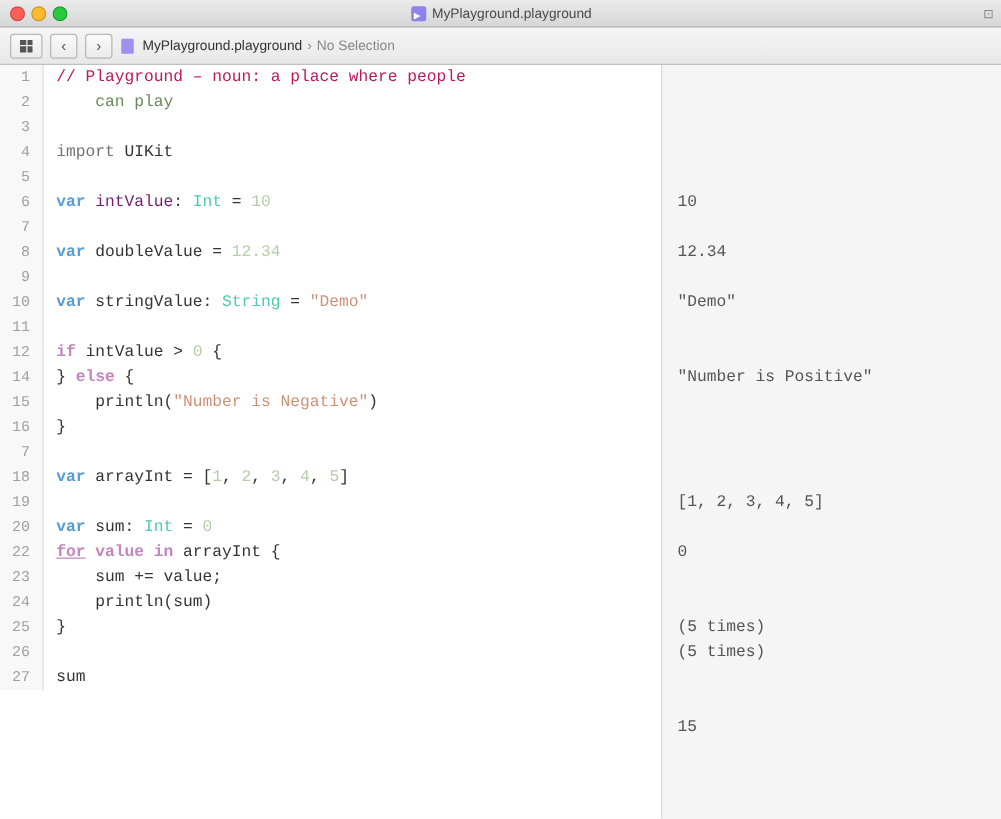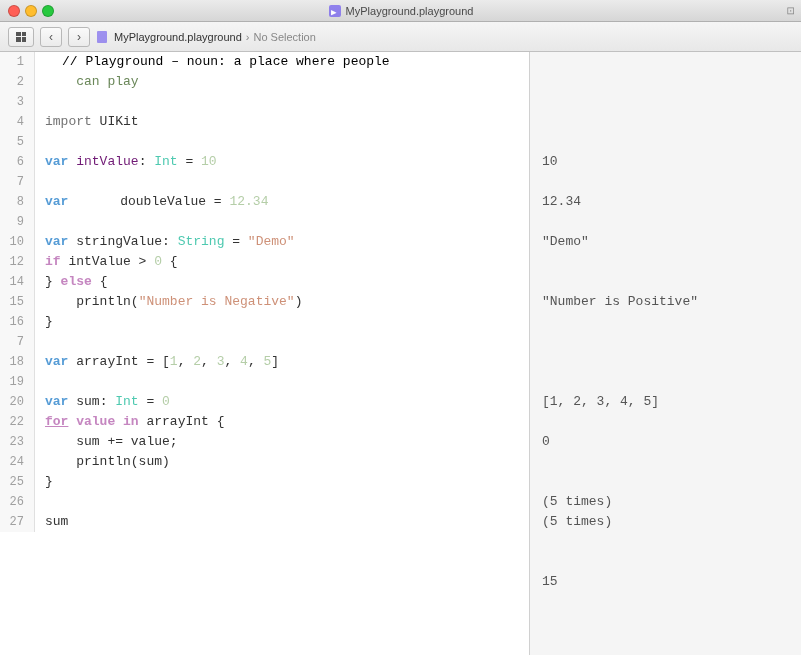--- a/index.html
+++ b/index.html
@@ -230,21 +230,21 @@
     <span class="breadcrumb-separator">›</span>
     <span class="breadcrumb-current">No Selection</span>
   </div>
 </div>
 
 <div class="editor-container">
 
   <div class="code-area" id="code-area">
       <div class="code-line">
         <div class="line-number">1</div>
-        <div class="line-content"><span style="color: #000000; margin-left: 17px;">// Playground – noun: a place where people</span></div>
+        <div class="line-content"><span style="color: #be185d;">// Playground – noun: a place where people</span></div>
       </div>
       <div class="code-line">
         <div class="line-number">2</div>
         <div class="line-content"><span style="color: rgb(106, 135, 89);">    can play</span></div>
       </div>
       <div class="code-line">
         <div class="line-number">3</div>
         <div class="line-content"></div>
       </div>
       <div class="code-line">
@@ -258,29 +258,33 @@
       <div class="code-line">
         <div class="line-number">6</div>
         <div class="line-content"><span style="color: rgb(86, 156, 214); font-weight: bold;">var</span><span style="color: #701a75;"> intValue</span><span style="color: rgb(51, 51, 51);">: </span><span style="color: rgb(78, 201, 176);">Int</span><span style="color: rgb(51, 51, 51);"> = </span><span style="color: rgb(181, 206, 168);">10</span></div>
       </div>
       <div class="code-line">
         <div class="line-number">7</div>
         <div class="line-content"></div>
       </div>
       <div class="code-line">
         <div class="line-number">8</div>
-        <div class="line-content"><span style="color: rgb(86, 156, 214); font-weight: bold;">var</span><span style="color: rgb(51, 51, 51); margin-left: 44px;"> doubleValue = </span><span style="color: rgb(181, 206, 168);">12.34</span></div>
+        <div class="line-content"><span style="color: rgb(86, 156, 214); font-weight: bold;">var</span><span style="color: rgb(51, 51, 51);"> doubleValue = </span><span style="color: rgb(181, 206, 168);">12.34</span></div>
       </div>
       <div class="code-line">
         <div class="line-number">9</div>
         <div class="line-content"></div>
       </div>
       <div class="code-line">
         <div class="line-number">10</div>
         <div class="line-content"><span style="color: rgb(86, 156, 214); font-weight: bold;">var</span><span style="color: rgb(51, 51, 51);"> stringValue</span><span style="color: rgb(51, 51, 51);">: </span><span style="color: rgb(78, 201, 176);">String</span><span style="color: rgb(51, 51, 51);"> = </span><span style="color: rgb(206, 145, 120);">"Demo"</span></div>
+      </div>
+      <div class="code-line">
+        <div class="line-number">11</div>
+        <div class="line-content"></div>
       </div>
       <div class="code-line">
         <div class="line-number">12</div>
         <div class="line-content"><span style="color: rgb(197, 134, 192); font-weight: bold;">if</span><span style="color: rgb(51, 51, 51);"> intValue &gt; </span><span style="color: rgb(181, 206, 168);">0</span><span style="color: rgb(51, 51, 51);"> {</span></div>
       </div>
       <div class="code-line">
         <div class="line-number">14</div>
         <div class="line-content"><span style="color: rgb(51, 51, 51);">} </span><span style="color: rgb(197, 134, 192); font-weight: bold;">else</span><span style="color: rgb(51, 51, 51);"> {</span></div>
       </div>
       <div class="code-line">

